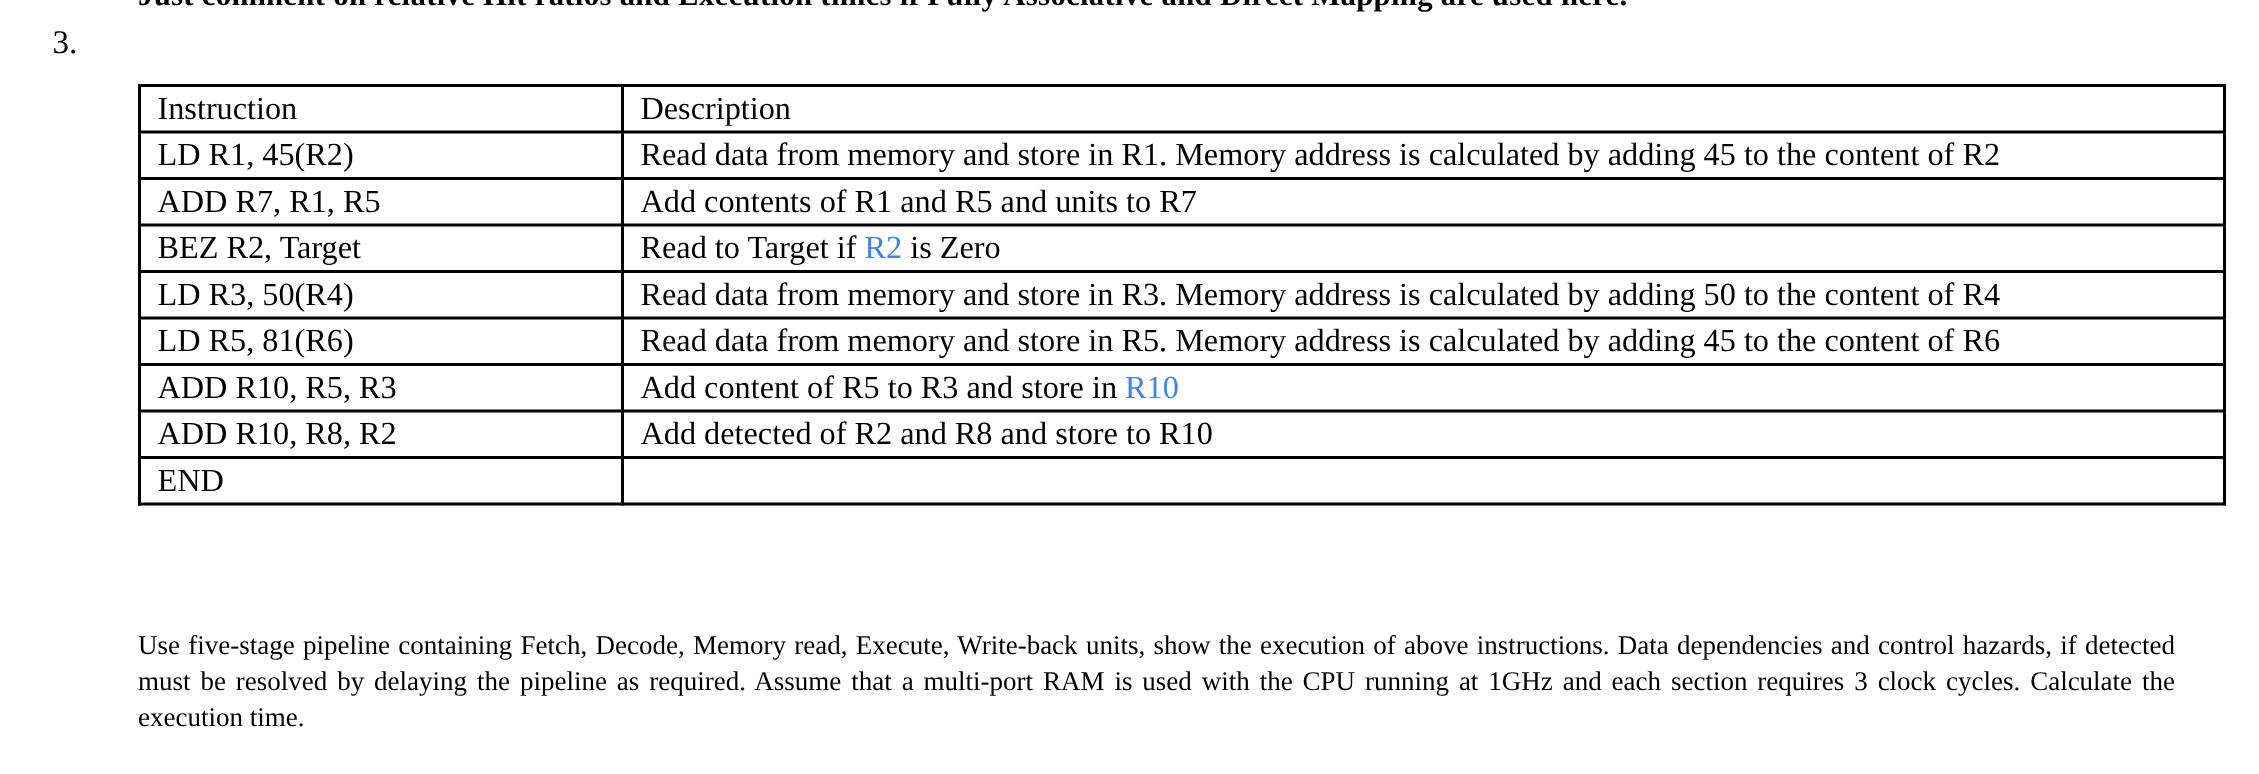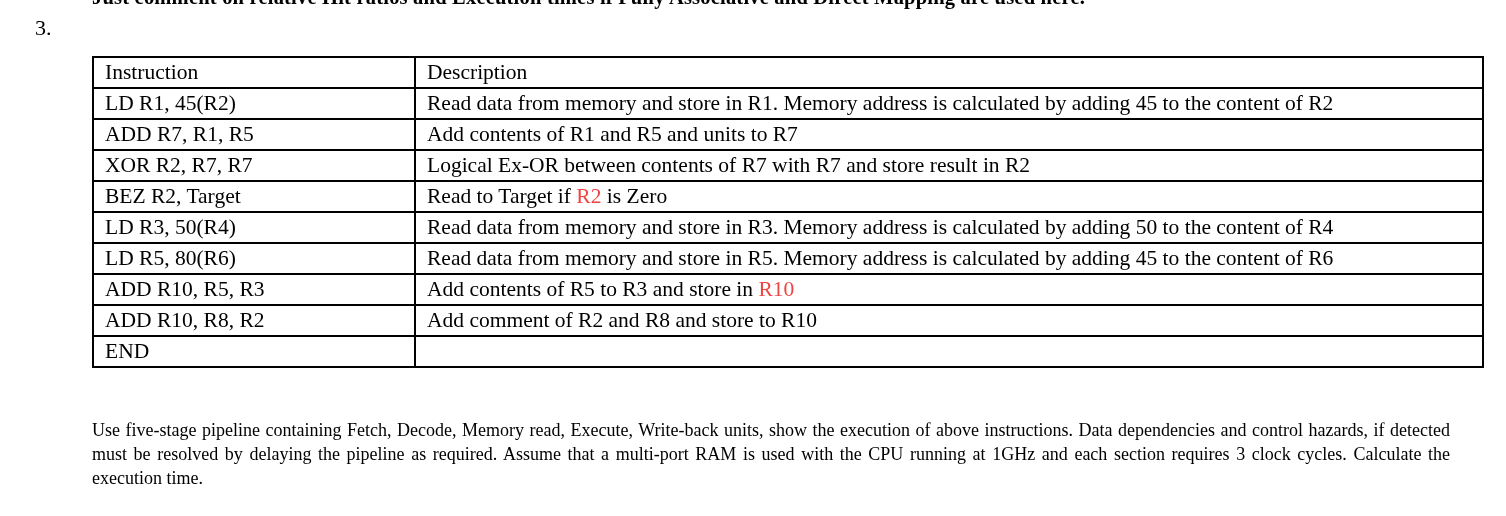--- a/index.html
+++ b/index.html
@@ -50,21 +50,21 @@
     height: 29px;
     padding: 0 4px 0 11px;
     text-align: left;
     font-weight: normal;
     vertical-align: middle;
     white-space: nowrap;
     overflow: hidden;
   }
   .col-instruction { width: 305px; }
   .col-description { width: 1051px; }
-  .red-text { color: #ef4444; }
+  .red-text { color: #3b82f6; }
   .bottom-paragraph {
     position: absolute;
     top: 418px;
     left: 92px;
     width: 1358px;
     font-size: 18px;
     line-height: 24px;
     text-align: justify;
   }
 </style>
@@ -87,42 +87,38 @@
       </tr>
       <tr>
         <td>LD R1, 45(R2)</td>
         <td><span>Read data from memory and store in R1. Memory address is calculated by adding 45 to the content of R2</span><span class="red-text"></span><span></span></td>
       </tr>
       <tr>
         <td>ADD R7, R1, R5</td>
         <td><span>Add contents of R1 and R5 and units to R7</span><span class="red-text"></span><span></span></td>
       </tr>
       <tr>
-        <td>XOR R2, R7, R7</td>
-        <td><span>Logical Ex-OR between contents of R7 with R7 and store result in R2</span><span class="red-text"></span><span></span></td>
-      </tr>
-      <tr>
         <td>BEZ R2, Target</td>
         <td><span>Read to Target if </span><span class="red-text">R2</span><span> is Zero</span></td>
       </tr>
       <tr>
         <td>LD R3, 50(R4)</td>
         <td><span>Read data from memory and store in R3. Memory address is calculated by adding 50 to the content of R4</span><span class="red-text"></span><span></span></td>
       </tr>
       <tr>
-        <td>LD R5, 80(R6)</td>
+        <td>LD R5, 81(R6)</td>
         <td><span>Read data from memory and store in R5. Memory address is calculated by adding 45 to the content of R6</span><span class="red-text"></span><span></span></td>
       </tr>
       <tr>
         <td>ADD R10, R5, R3</td>
-        <td><span>Add contents of R5 to R3 and store in </span><span class="red-text">R10</span><span></span></td>
+        <td><span>Add content of R5 to R3 and store in </span><span class="red-text">R10</span><span></span></td>
       </tr>
       <tr>
         <td>ADD R10, R8, R2</td>
-        <td><span>Add comment of R2 and R8 and store to R10</span><span class="red-text"></span><span></span></td>
+        <td><span>Add detected of R2 and R8 and store to R10</span><span class="red-text"></span><span></span></td>
       </tr>
       <tr>
         <td>END</td>
         <td><span></span><span class="red-text"></span><span></span></td>
       </tr>
     </tbody>
   </table>
 
   <div class="bottom-paragraph">Use five-stage pipeline containing Fetch, Decode, Memory read, Execute, Write-back units, show the execution of above instructions. Data dependencies and control hazards, if detected must be resolved by delaying the pipeline as required. Assume that a multi-port RAM is used with the CPU running at 1GHz and each section requires 3 clock cycles. Calculate the execution time.</div>
 

